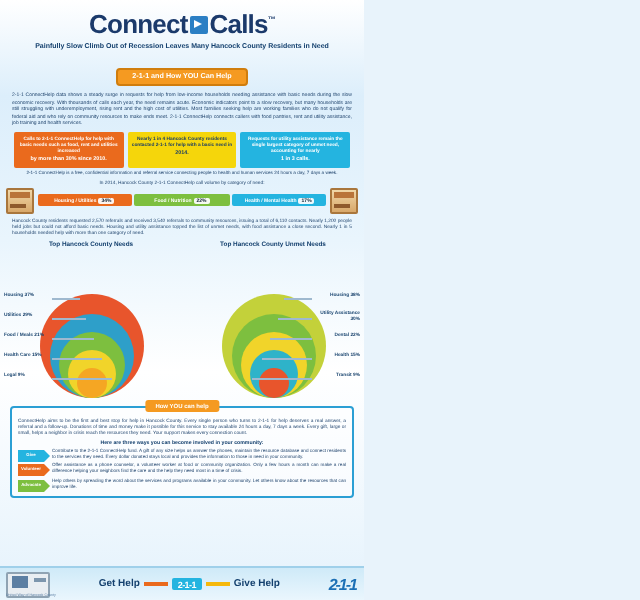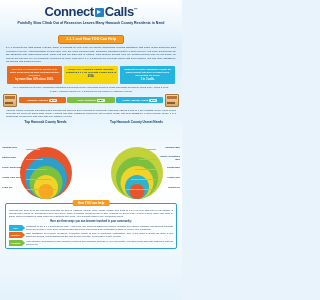--- a/index.html
+++ b/index.html
@@ -227,14 +227,26 @@
       <div class="btxt">Offer assistance as a phone counselor, a volunteer worker at food or community organization. Only a few hours a month can make a real difference helping your neighbors find the care and the help they need most in a time of crisis.</div>
     </div>
     <div class="bullet">
       <div class="btag c3">
           <span>Advocate</span>
         </div>
       <div class="btxt">Help others by spreading the word about the services and programs available in your community. Let others know about the resources that can improve life.</div>
     </div>
   </div>
 
+  <div class="footer">
+    <div class="flogo"></div>
+    <div class="ftiny">United Way of Hancock County</div>
+    <div class="fcenter">
+      <span>Get Help</span>
+      <span class="fdash o"></span>
+      <span class="f211">2-1-1</span>
+      <span class="fdash y"></span>
+      <span>Give Help</span>
+    </div>
+    <div class="fright">2-1-1</div>
+  </div>
 
 </div>
 
 </body></html>

